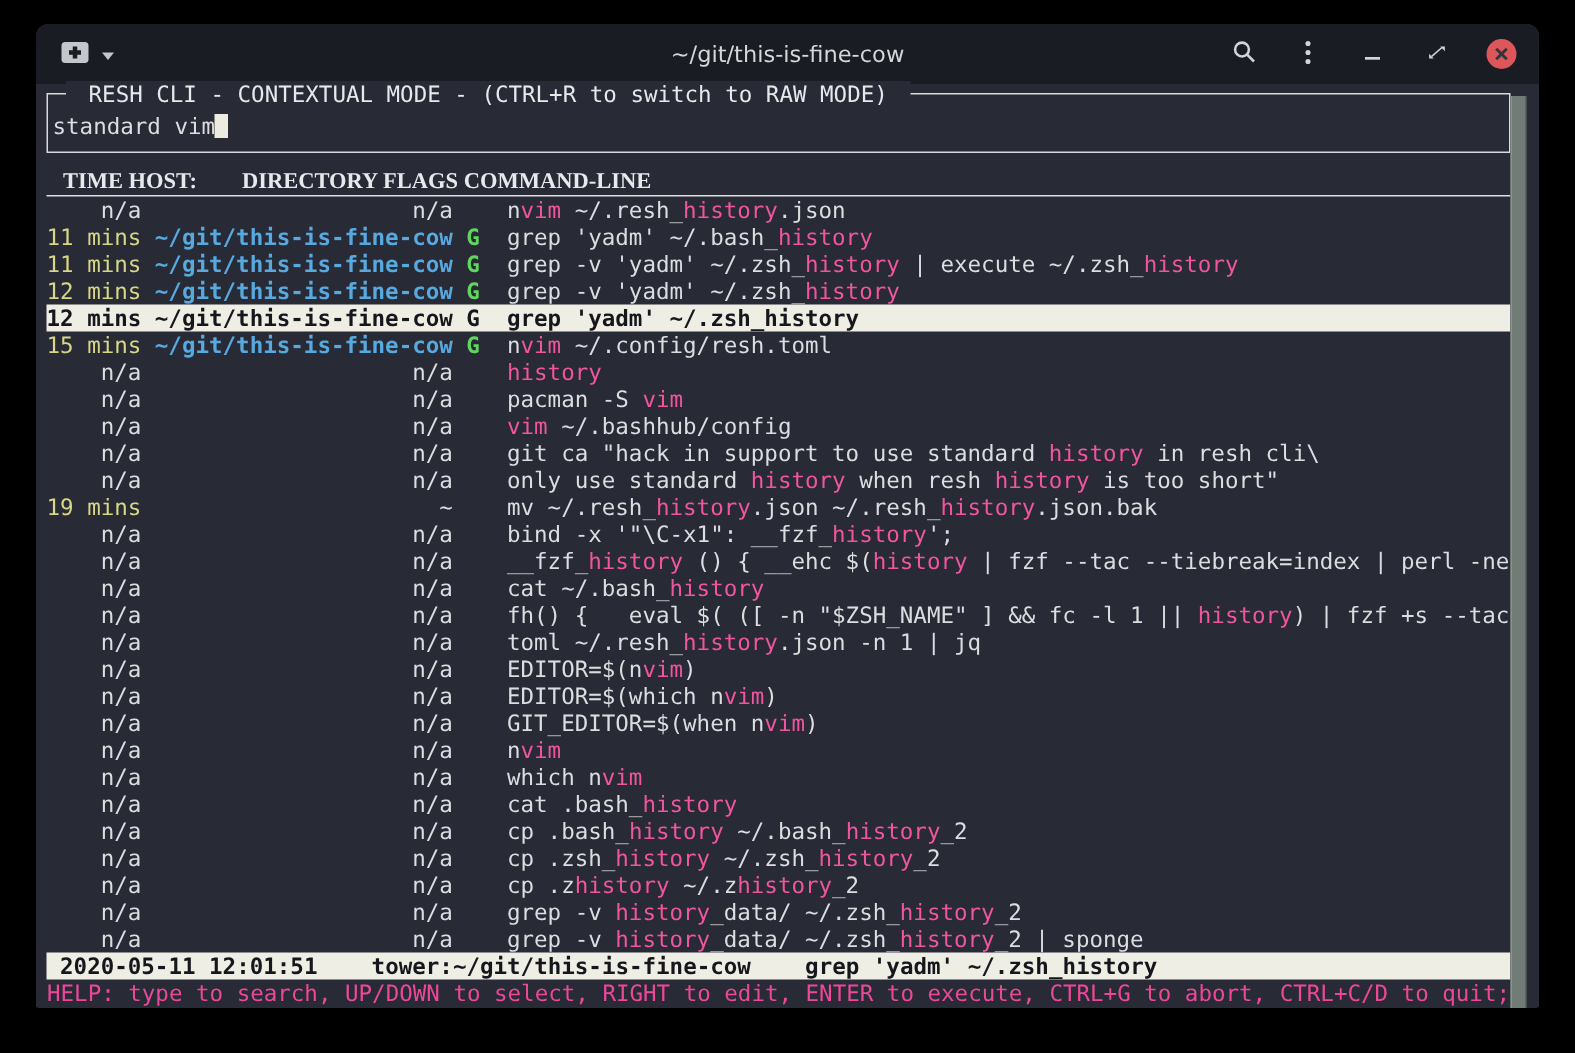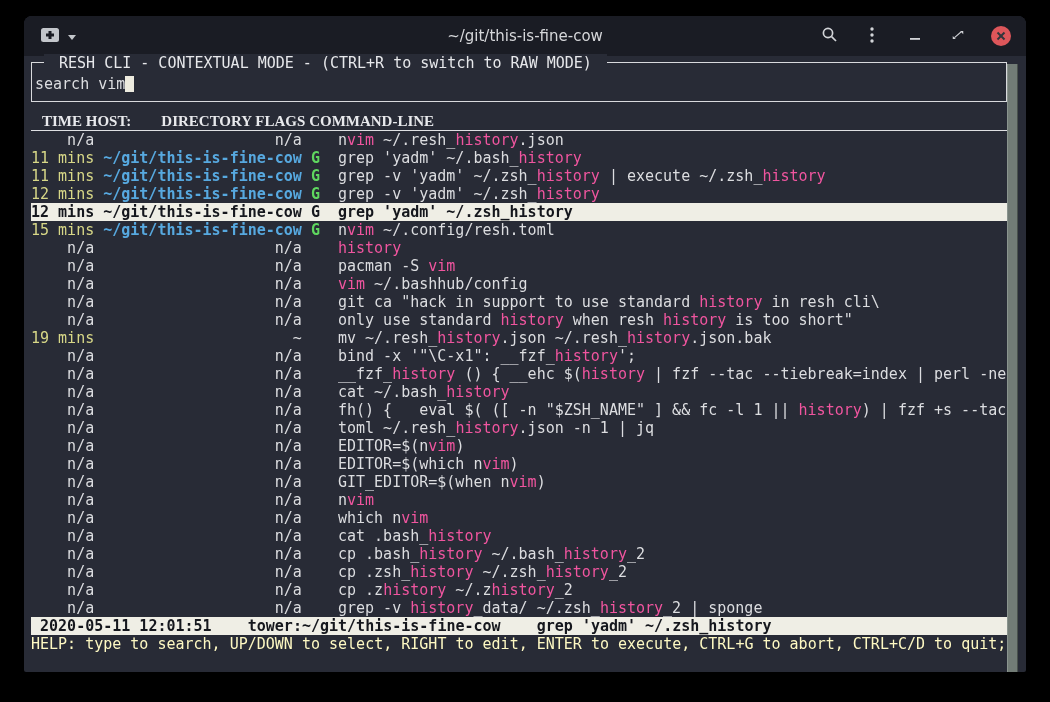--- a/index.html
+++ b/index.html
@@ -45,21 +45,21 @@
   .time  { color:var(--time_yellow,#d7d787); }
   .na    { color:var(--foreground,#dcdde0); }
   .dir   { color:var(--directory_blue,#57a9e0); font-weight:bold; }
   .flag  { color:var(--flag_green,#5fd75f); font-weight:bold; }
   .match { color:var(--match_pink,#f0559f); font-weight:normal; }
   .row.selected { background:var(--selection_bg,#efeee5); }
   .row.selected span { color:var(--selection_fg,#15171d) !important; font-weight:bold; }
 
   .statusbar { height:18px; white-space:pre; overflow:hidden; background:var(--selection_bg,#efeee5);
                color:var(--selection_fg,#15171d); font-weight:bold; }
-  .helpbar { height:16px; white-space:pre; color:#fef9c3; }
+  .helpbar { height:16px; white-space:pre; color:#ec4899;text-align:center; }
 
   .scrollbar { position:absolute; right:8px; top:2px; bottom:2px; width:11px; background:#20232d; }
   .sb-thumb { position:absolute; left:0; right:0; top:0; bottom:0; background:var(--scrollbar,#727c76);
               border-left:1px solid #8a948e; border-right:1px solid #49514c; }
 </style>
 </head>
 <body>
 
 <div class="window">
 
@@ -126,21 +126,21 @@
         </span>
       </button>
     </div>
   </div>
 
   <div class="term">
     <div class="term-inner">
 
       <div class="searchbox">
         <div class="legend"> RESH CLI - CONTEXTUAL MODE - (CTRL+R to switch to RAW MODE) </div>
-        <div class="query-line"><span>search vim</span><span class="cursor"></span></div>
+        <div class="query-line"><span>standard vim</span><span class="cursor"></span></div>
       </div>
 
       <div class="hist-header">   TIME HOST:        DIRECTORY FLAGS COMMAND-LINE</div>
 
       <div id="rows">
           <div class="row"><span class="col-time na">n/a</span><span class="col-dir na">n/a</span><span class="col-flag flag"></span><span class="col-cmd"><span class="plain">n</span><span class="match">vim</span><span class="plain"> ~/.resh_</span><span class="match">history</span><span class="plain">.json</span></span></div>
           <div class="row"><span class="col-time time">11 mins</span><span class="col-dir dir">~/git/this-is-fine-cow</span><span class="col-flag flag">G</span><span class="col-cmd"><span class="plain">grep 'yadm' ~/.bash_</span><span class="match">history</span></span></div>
           <div class="row"><span class="col-time time">11 mins</span><span class="col-dir dir">~/git/this-is-fine-cow</span><span class="col-flag flag">G</span><span class="col-cmd"><span class="plain">grep -v 'yadm' ~/.zsh_</span><span class="match">history</span><span class="plain"> | execute ~/.zsh_</span><span class="match">history</span></span></div>
           <div class="row"><span class="col-time time">12 mins</span><span class="col-dir dir">~/git/this-is-fine-cow</span><span class="col-flag flag">G</span><span class="col-cmd"><span class="plain">grep -v 'yadm' ~/.zsh_</span><span class="match">history</span></span></div>
           <div class="row selected"><span class="col-time time">12 mins</span><span class="col-dir dir">~/git/this-is-fine-cow</span><span class="col-flag flag">G</span><span class="col-cmd"><span class="plain">grep 'yadm' ~/.zsh_</span><span class="match">history</span></span></div>
@@ -158,20 +158,21 @@
           <div class="row"><span class="col-time na">n/a</span><span class="col-dir na">n/a</span><span class="col-flag flag"></span><span class="col-cmd"><span class="plain">toml ~/.resh_</span><span class="match">history</span><span class="plain">.json -n 1 | jq</span></span></div>
           <div class="row"><span class="col-time na">n/a</span><span class="col-dir na">n/a</span><span class="col-flag flag"></span><span class="col-cmd"><span class="plain">EDITOR=$(n</span><span class="match">vim</span><span class="plain">)</span></span></div>
           <div class="row"><span class="col-time na">n/a</span><span class="col-dir na">n/a</span><span class="col-flag flag"></span><span class="col-cmd"><span class="plain">EDITOR=$(which n</span><span class="match">vim</span><span class="plain">)</span></span></div>
           <div class="row"><span class="col-time na">n/a</span><span class="col-dir na">n/a</span><span class="col-flag flag"></span><span class="col-cmd"><span class="plain">GIT_EDITOR=$(when n</span><span class="match">vim</span><span class="plain">)</span></span></div>
           <div class="row"><span class="col-time na">n/a</span><span class="col-dir na">n/a</span><span class="col-flag flag"></span><span class="col-cmd"><span class="plain">n</span><span class="match">vim</span></span></div>
           <div class="row"><span class="col-time na">n/a</span><span class="col-dir na">n/a</span><span class="col-flag flag"></span><span class="col-cmd"><span class="plain">which n</span><span class="match">vim</span></span></div>
           <div class="row"><span class="col-time na">n/a</span><span class="col-dir na">n/a</span><span class="col-flag flag"></span><span class="col-cmd"><span class="plain">cat .bash_</span><span class="match">history</span></span></div>
           <div class="row"><span class="col-time na">n/a</span><span class="col-dir na">n/a</span><span class="col-flag flag"></span><span class="col-cmd"><span class="plain">cp .bash_</span><span class="match">history</span><span class="plain"> ~/.bash_</span><span class="match">history</span><span class="plain">_2</span></span></div>
           <div class="row"><span class="col-time na">n/a</span><span class="col-dir na">n/a</span><span class="col-flag flag"></span><span class="col-cmd"><span class="plain">cp .zsh_</span><span class="match">history</span><span class="plain"> ~/.zsh_</span><span class="match">history</span><span class="plain">_2</span></span></div>
           <div class="row"><span class="col-time na">n/a</span><span class="col-dir na">n/a</span><span class="col-flag flag"></span><span class="col-cmd"><span class="plain">cp .z</span><span class="match">history</span><span class="plain"> ~/.z</span><span class="match">history</span><span class="plain">_2</span></span></div>
+          <div class="row"><span class="col-time na">n/a</span><span class="col-dir na">n/a</span><span class="col-flag flag"></span><span class="col-cmd"><span class="plain">grep -v </span><span class="match">history</span><span class="plain">_data/ ~/.zsh_</span><span class="match">history</span><span class="plain">_2</span></span></div>
           <div class="row"><span class="col-time na">n/a</span><span class="col-dir na">n/a</span><span class="col-flag flag"></span><span class="col-cmd"><span class="plain">grep -v </span><span class="match">history</span><span class="plain">_data/ ~/.zsh_</span><span class="match">history</span><span class="plain">_2 | sponge</span></span></div>
         </div>
 
       <div class="statusbar" id="statusbar"> 2020-05-11 12:01:51    tower:~/git/this-is-fine-cow    grep 'yadm' ~/.zsh_history</div>
       <div class="helpbar">HELP: type to search, UP/DOWN to select, RIGHT to edit, ENTER to execute, CTRL+G to abort, CTRL+C/D to quit;</div>
     </div>
 
     <div class="scrollbar">
       <div class="sb-thumb"></div>
     </div>

